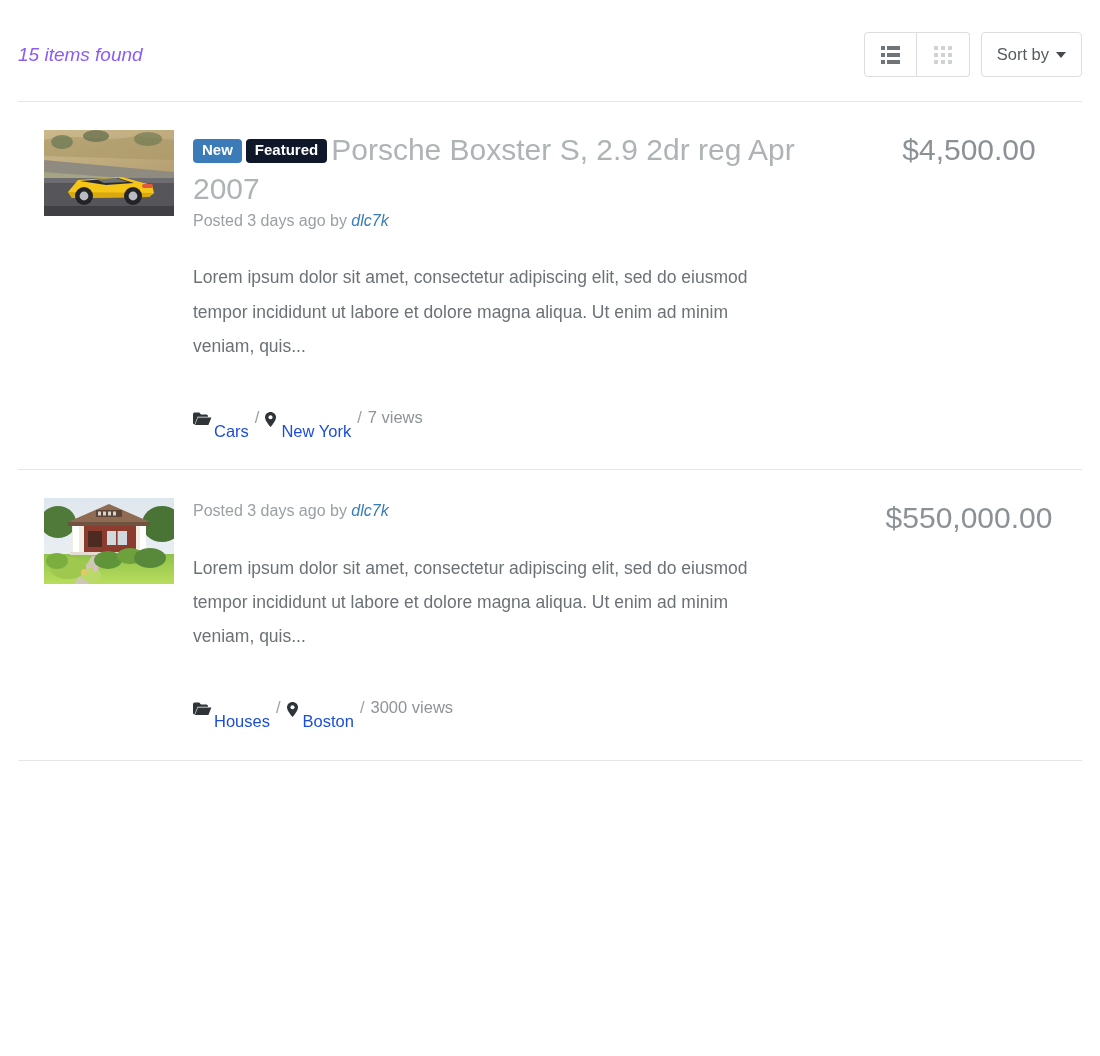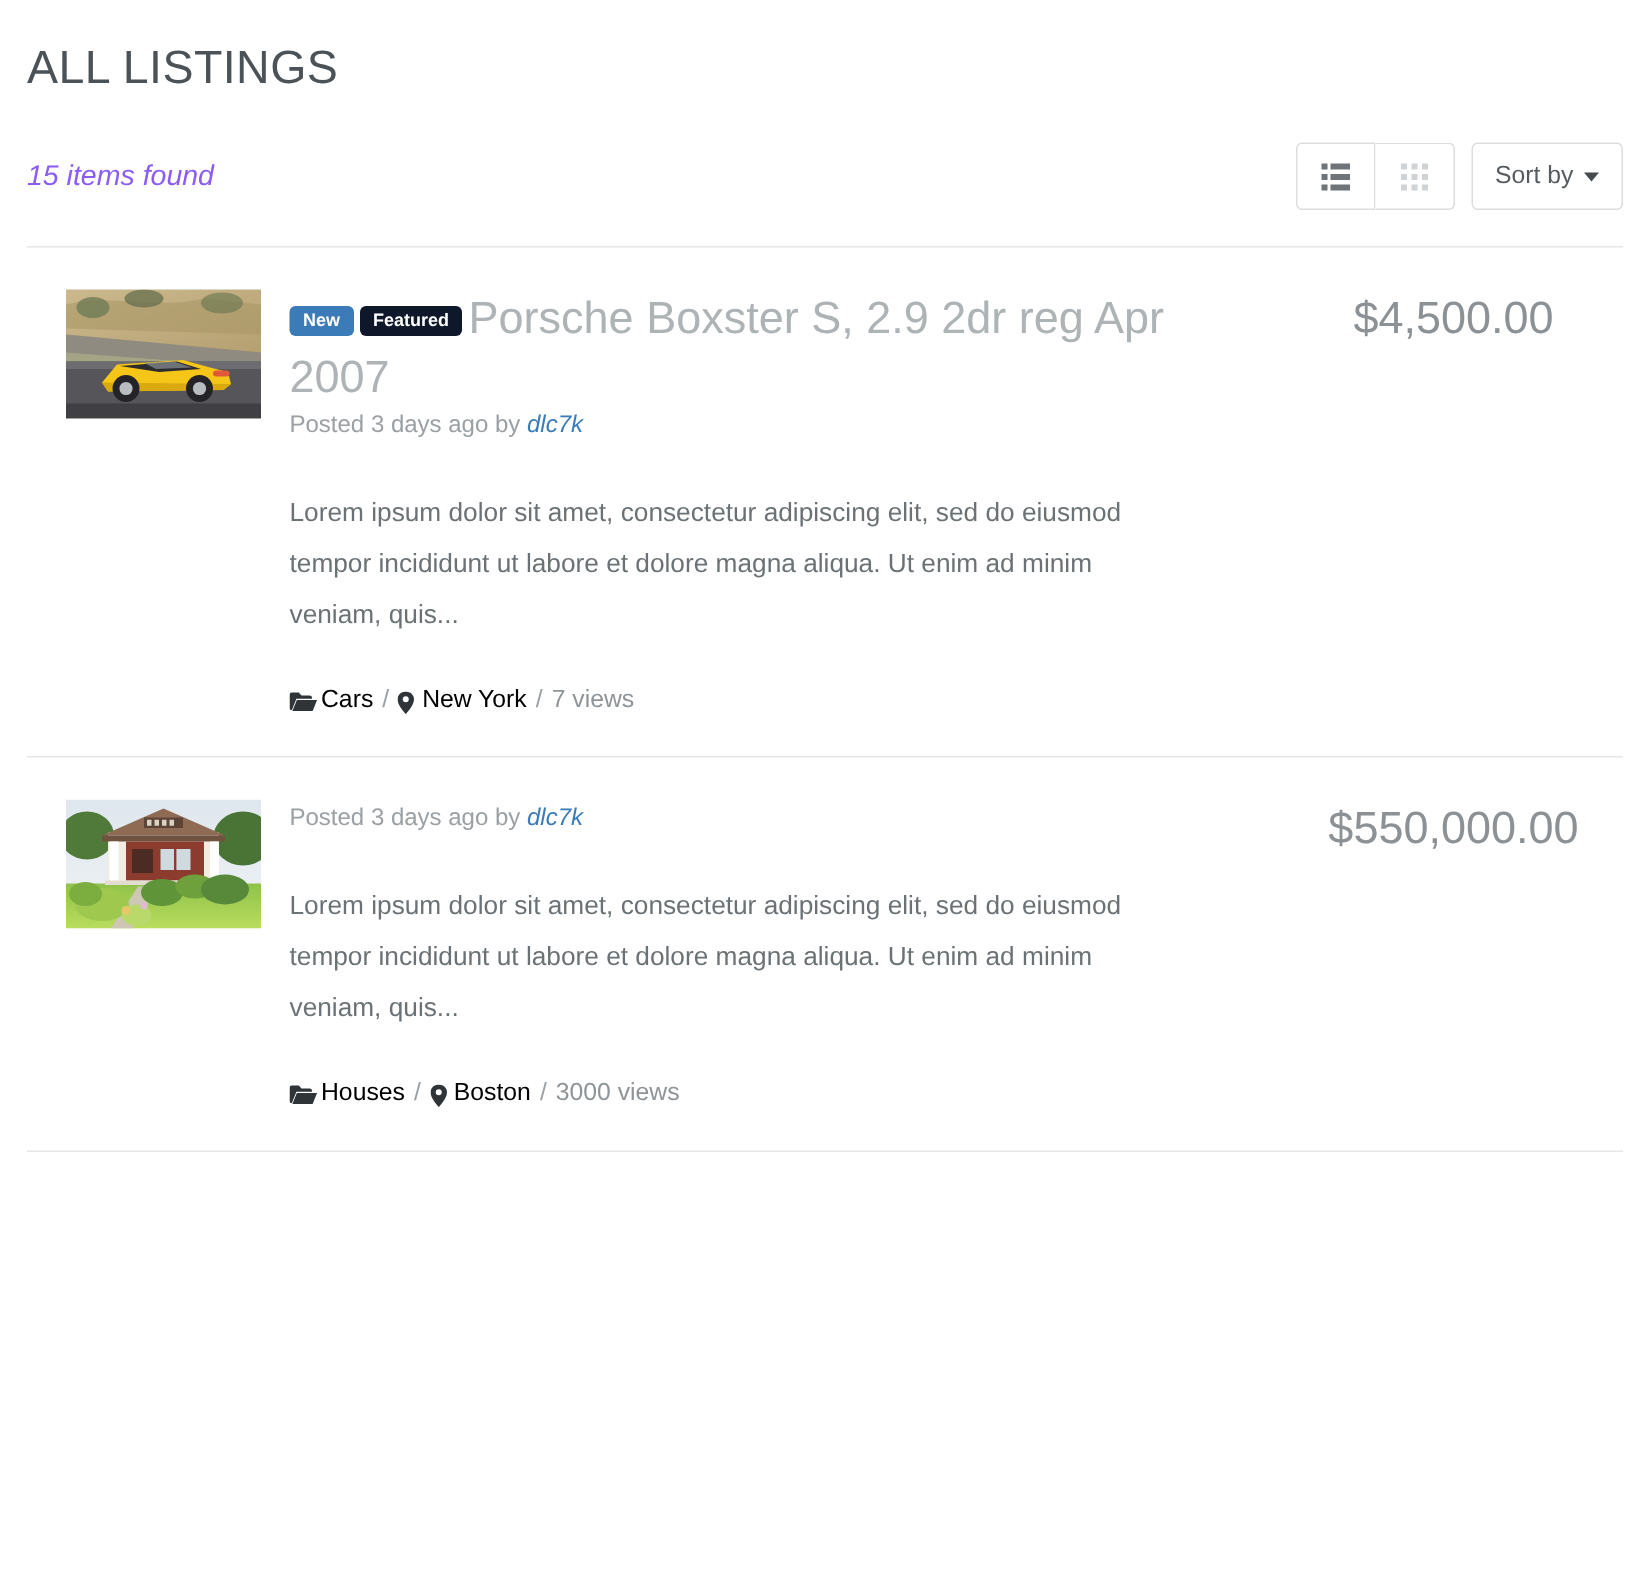--- a/index.html
+++ b/index.html
@@ -167,21 +167,21 @@
 
   .title-line {
     font-size: 30px;
     line-height: 1.3;
     font-weight: 400;
     margin: 0;
   }
   .badge {
     display: inline-block;
     vertical-align: 5px;
-    font-size: 12px;
+    font-size: 15px;
     font-weight: bold;
     color: #ffffff;
     border-radius: 4px;
     padding: 3px 9px 4px 9px;
     line-height: 1.1;
     margin-right: 4px;
     white-space: nowrap;
   }
   .listing-title {
     text-decoration: none;
@@ -213,22 +213,23 @@
   .meta {
     font-size: 16.5px;
     color: #8e9498;
     margin-top: 32px;
     display: flex;
     align-items: center;
     flex-wrap: wrap;
     line-height: 1;
   }
   .meta a {
-    color: #000000;
+    color: #1d4ed8;
     text-decoration: none;
+    margin-top: 28px;
   }
   .meta .sep { margin: 0 6px; color: #9aa0a4; }
   .meta .ico {
     display: inline-block;
     margin-right: 2px;
     position: relative;
     top: 2px;
   }
   .meta .ico svg { display: block; }
   .meta .pin-ico { margin-right: 5px; }
@@ -245,21 +246,20 @@
     color: #8b9195;
     line-height: 1.3;
     white-space: nowrap;
   }
 </style>
 </head>
 <body>
 
 <div class="page">
 
-  <h1 class="page-title">ALL LISTINGS</h1>
 
   <div class="toolbar">
     <div class="items-found">15 items found</div>
 
     <div class="toolbar-right">
       <div class="btn-group">
         <button class="view-btn first">
           <span class="icon-list">
             <span class="row">
                 <i class="sq"></i>

